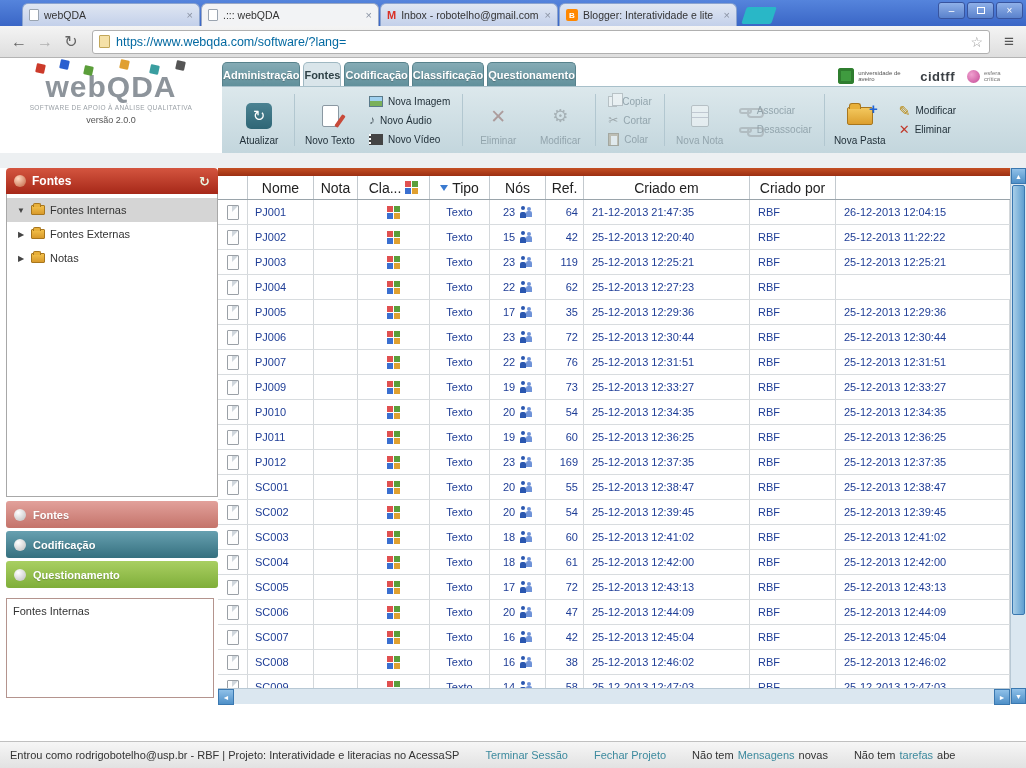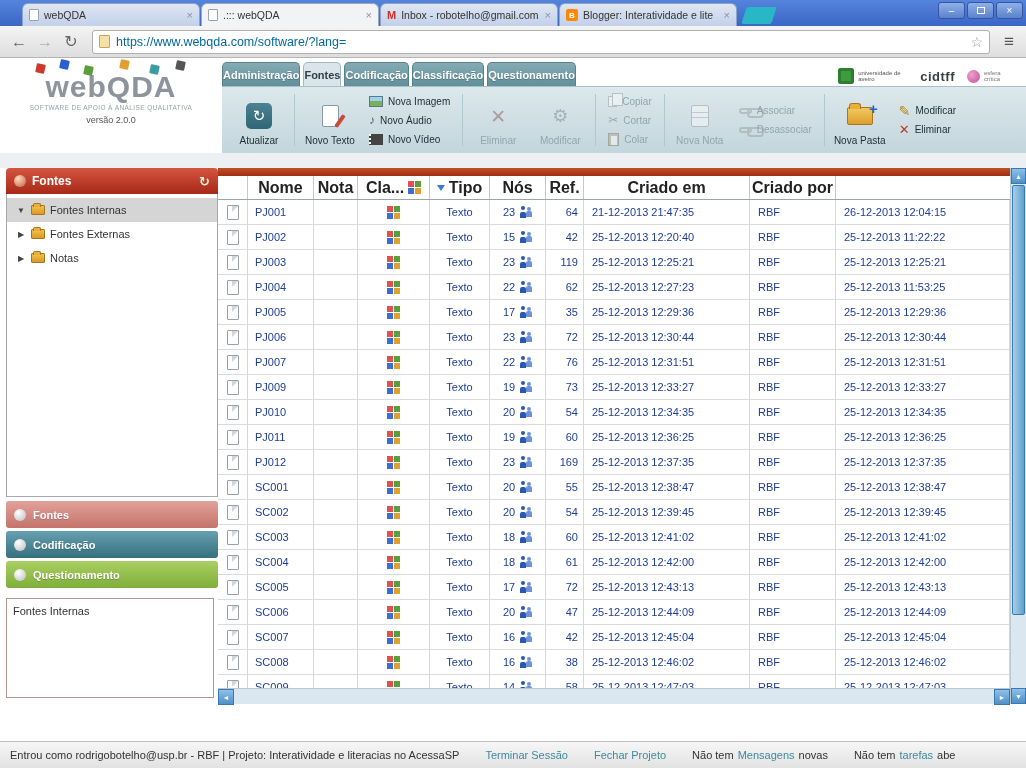--- a/index.html
+++ b/index.html
@@ -128,21 +128,21 @@
   .acc-quest{margin-top:3px;background:linear-gradient(#a9cf62,#7fae39);}
   .acc .dot{width:12px;height:12px;border-radius:50%;background:radial-gradient(circle at 35% 30%,#fff,#bbb);flex:none;}
   .info-panel{margin:10px 4px 0 0;height:100px;background:#fff;border:1px solid #b4948e;
     font-size:11px;color:#333;padding:6px;}
 
   .main{flex:1;position:relative;min-width:0;}
   .orange-bar{position:absolute;top:0;left:0;right:16px;height:8px;
     background:linear-gradient(#c44f24,#9c2f12);}
   .grid-head,.trow{display:grid;grid-template-columns:30px 66px 44px 72px 60px 56px 38px 166px 86px 1fr;}
   .grid-head{position:absolute;top:8px;left:0;right:16px;height:24px;background:#fff;border-bottom:1px solid #9aa4ab;}
-  .hc{display:flex;align-items:center;justify-content:center;gap:4px;font-size:16px;font-weight:bold;
+  .hc{display:flex;align-items:center;justify-content:center;gap:4px;font-size:14px;font-weight:normal;
     color:#222;border-right:1px solid #c3c9ce;overflow:hidden;}
   .tbody{position:absolute;top:32px;left:0;right:16px;height:488px;overflow:hidden;background:#fff;}
   .trow{height:25px;border-bottom:1px solid #d8dcdf;}
   .tc{display:flex;align-items:center;font-size:11px;color:#1e3d96;border-right:1px solid #d4d8db;
     overflow:hidden;white-space:nowrap;}
   .tc.c0,.tc.c3{justify-content:center;}
   .tc.c1{padding-left:7px;}
   .tc.c4{justify-content:center;}
   .tc.c5{justify-content:center;gap:4px;}
   .tc.c6{justify-content:flex-end;padding-right:5px;}
@@ -521,21 +521,20 @@
                 </span>
     </div>
     <div class="tc c4">Texto</div>
     <div class="tc c5">
       <span>22</span>
       <span class="nodes-icon"></span>
     </div>
     <div class="tc c6">62</div>
     <div class="tc c7">25-12-2013 12:27:23</div>
     <div class="tc c8">RBF</div>
-    <div class="tc c9">25-12-2013 11:53:25</div>
   </div>
 
   <div class="trow">
     <div class="tc c0">
                 <span class="doc-icon"></span>
               </div>
     <div class="tc c1">PJ005</div>
     <div class="tc c2"></div>
     <div class="tc c3">
       <span class="cla-icon">

